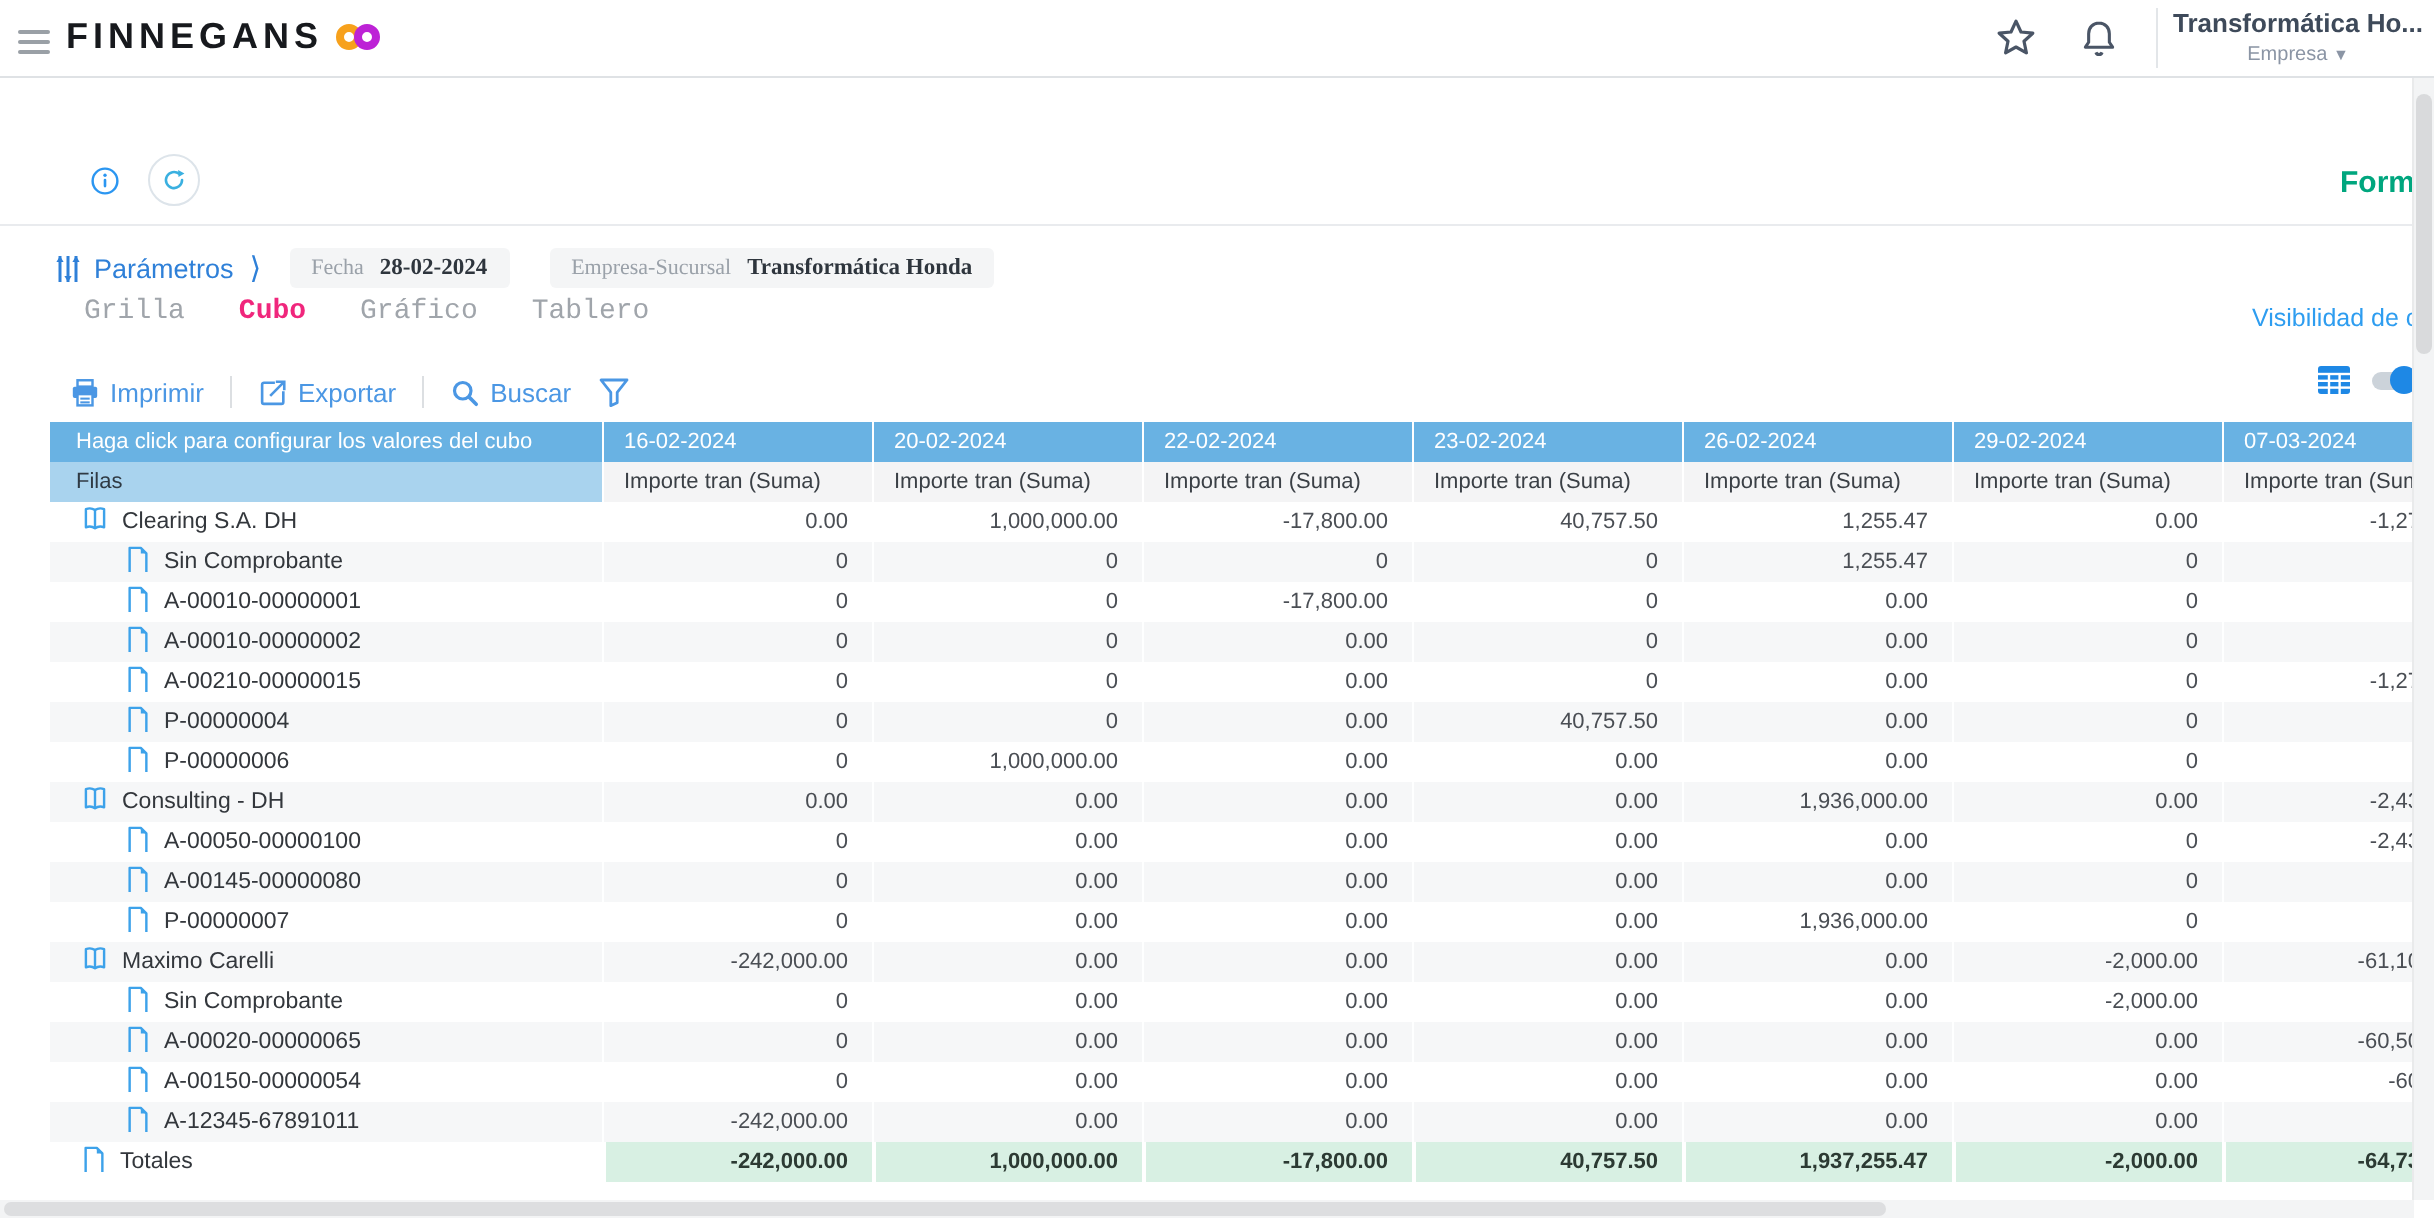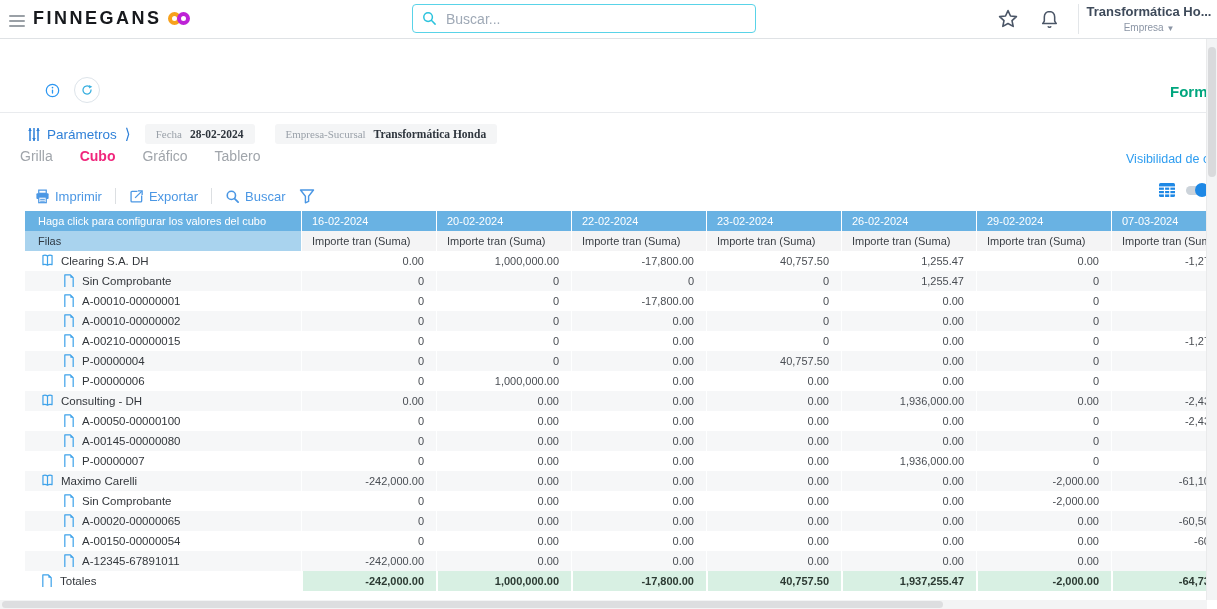--- a/index.html
+++ b/index.html
@@ -45,21 +45,21 @@
   .params-row{position:absolute;left:27px;top:124px;display:flex;align-items:center;}
   .params-lbl{display:flex;align-items:center;color:#2f80d8;font-size:13.5px;cursor:pointer;}
   .params-lbl svg{margin-right:6px;}
   .params-chevron{color:#2f80d8;font-size:15px;margin:0 14px 0 8px;}
   .chip{background:#f4f5f6;border-radius:3px;padding:4px 11px;display:flex;align-items:center;
         margin-right:20px;white-space:nowrap;font-family:Liberation Serif, serif;}
   .chip .cl{font-size:11px;color:#9aa1a9;margin-right:8px;}
   .chip .cv{font-size:11.5px;font-weight:700;color:#2e353d;}
 
   
-  .tabs{position:absolute;left:20px;top:148px;display:flex;}
+  .tabs{position:absolute;left:42px;top:148px;display:flex;font-family:Liberation Mono, monospace;}
   .tab{font-size:14px;color:#a0a5ab;margin-right:27px;cursor:pointer;}
   .tab.active{color:#f0267c;font-weight:700;}
   .vis-link{position:absolute;left:1126px;top:152px;font-size:12.5px;color:#2e9df0;
             white-space:nowrap;cursor:pointer;}
 
   
   .toolbar{position:absolute;left:35px;top:182px;display:flex;align-items:flex-end;height:22px;}
   .tool-btn{display:flex;align-items:center;background:none;border:none;padding:0;cursor:pointer;
             color:#4b97e4;font-size:13px;font-family:"Liberation Sans",sans-serif;}
   .tool-btn svg{margin-right:5px;}
@@ -108,27 +108,20 @@
         <i></i>
         <i></i>
         <i></i>
       </span>
     <div class="logo">
       <span class="logo-text">FINNEGANS</span>
       <span class="logo-mark">
         <span class="ring o"></span>
           <span class="ring p"></span>
       </span>
-    </div>
-    <div class="searchbox">
-      <svg width="15" height="15" viewBox="0 0 16 16">
-        <circle cx="6.5" cy="6.5" r="4.6" fill="none" stroke="#2cc3dd" stroke-width="1.6"></circle>
-        <line x1="10.2" y1="10.2" x2="14" y2="14" stroke="#2cc3dd" stroke-width="1.6" stroke-linecap="round"></line>
-      </svg>
-      <input placeholder="Buscar..." style="">
     </div>
     <button class="tb-icon-btn" style="left:996px;">
       <svg width="24" height="24" viewBox="0 0 24 24">
           <path d="M12 3.6l2.5 5.4 5.9.6-4.4 4 1.2 5.8L12 16.5l-5.2 2.9 1.2-5.8-4.4-4 5.9-.6z" fill="none" stroke="#4a5566" stroke-width="1.6" stroke-linejoin="round"></path>
         </svg>
     </button>
     <button class="tb-icon-btn" style="left:1038px;">
       <svg width="23" height="24" viewBox="0 0 24 24">
           <path d="M12 4.2c-3.2 0-5.4 2.4-5.4 5.6v4.4l-1.7 2.6h14.2l-1.7-2.6V9.8c0-3.2-2.2-5.6-5.4-5.6z" fill="none" stroke="#4a5566" stroke-width="1.6" stroke-linejoin="round"></path>
           <path d="M10.4 19.5a1.7 1.7 0 0 0 3.2 0" fill="none" stroke="#4a5566" stroke-width="1.6"></path>

